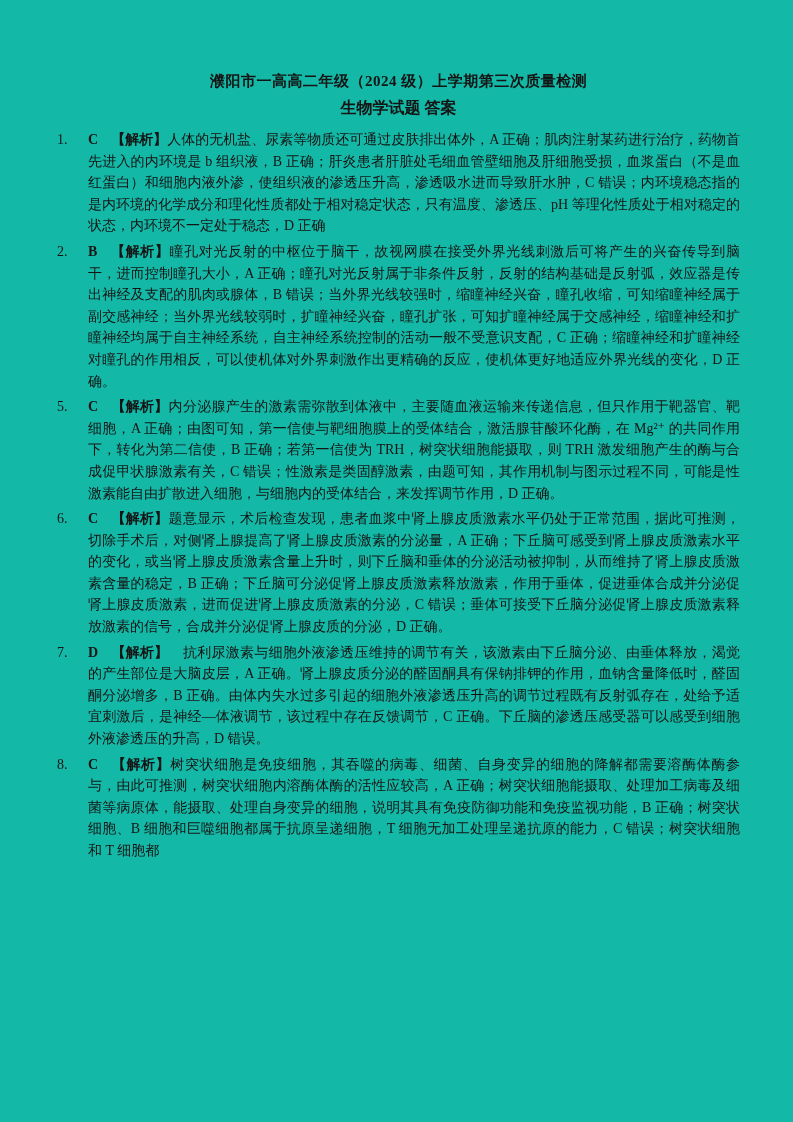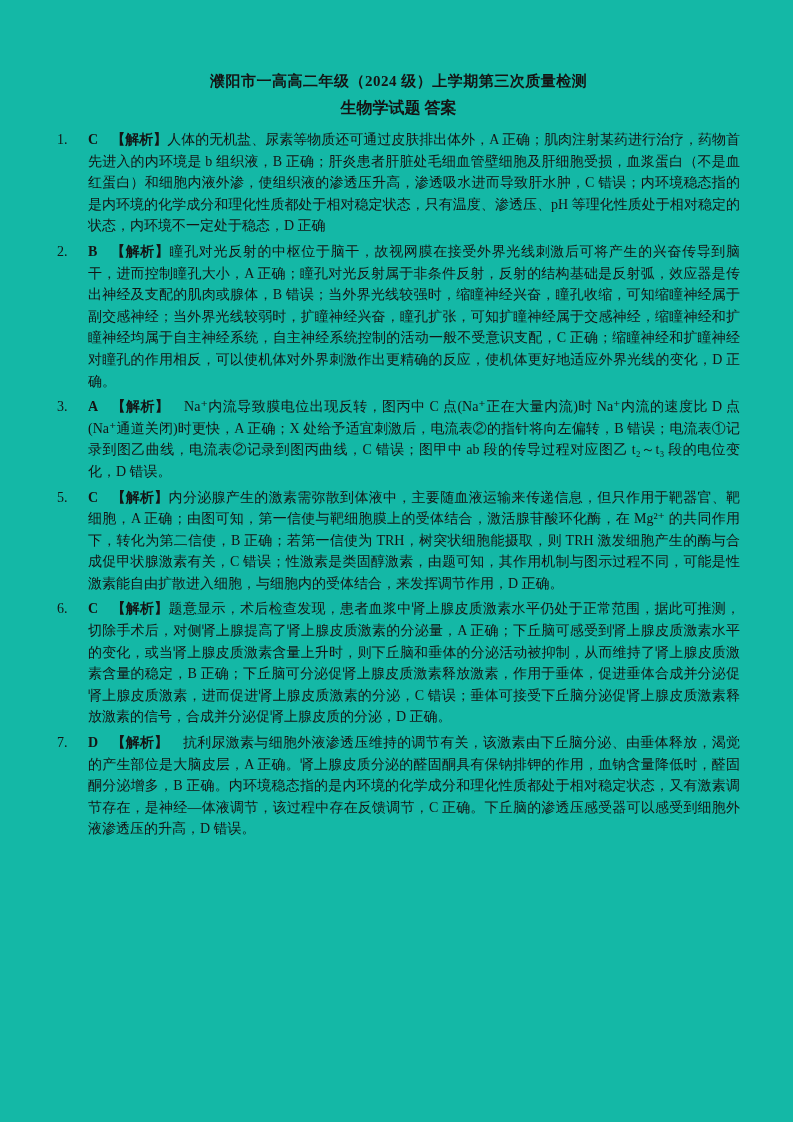--- a/index.html
+++ b/index.html
@@ -54,24 +54,24 @@
 
 <div class="page">
   <div class="title">濮阳市一高高二年级（2024 级）上学期第三次质量检测</div>
   <div class="subtitle">生物学试题 答案</div>
   <div class="items">
 
     <div class="item"><span class="num">1.</span><span class="ans">C</span><span class="label">【解析】</span><span class="text">人体的无机盐、尿素等物质还可通过皮肤排出体外，A 正确；肌肉注射某药进行治疗，药物首先进入的内环境是 b 组织液，B 正确；肝炎患者肝脏处毛细血管壁细胞及肝细胞受损，血浆蛋白（不是血红蛋白）和细胞内液外渗，使组织液的渗透压升高，渗透吸水进而导致肝水肿，C 错误；内环境稳态指的是内环境的化学成分和理化性质都处于相对稳定状态，只有温度、渗透压、pH 等理化性质处于相对稳定的状态，内环境不一定处于稳态，D 正确</span></div>
 
     <div class="item"><span class="num">2.</span><span class="ans">B</span><span class="label">【解析】</span><span class="text">瞳孔对光反射的中枢位于脑干，故视网膜在接受外界光线刺激后可将产生的兴奋传导到脑干，进而控制瞳孔大小，A 正确；瞳孔对光反射属于非条件反射，反射的结构基础是反射弧，效应器是传出神经及支配的肌肉或腺体，B 错误；当外界光线较强时，缩瞳神经兴奋，瞳孔收缩，可知缩瞳神经属于副交感神经；当外界光线较弱时，扩瞳神经兴奋，瞳孔扩张，可知扩瞳神经属于交感神经，缩瞳神经和扩瞳神经均属于自主神经系统，自主神经系统控制的活动一般不受意识支配，C 正确；缩瞳神经和扩瞳神经对瞳孔的作用相反，可以使机体对外界刺激作出更精确的反应，使机体更好地适应外界光线的变化，D 正确。</span></div>
 
-    <div class="item"><span class="num">3.</span><span class="ans">A</span><span class="label">【解析】</span><span class="text">　Na⁺内流导致膜电位出现反转，图丙中 C 点(Na⁺正在大量内流)时 Na⁺内流的速度比 D 点(Na⁺通道关闭)时更快，A 正确；X 处给予适宜刺激后，电流表②的指针将向左偏转，B 错误；电流表①记录到图乙曲线，电流表②记录到图丙曲线，C 错误；图甲中 ab 段的传导过程对应图乙 t₂～t₃ 段的电位变化，D 错误。</span></div>
 
 
     <div class="item"><span class="num">5.</span><span class="ans">C</span><span class="label">【解析】</span><span class="text">内分泌腺产生的激素需弥散到体液中，主要随血液运输来传递信息，但只作用于靶器官、靶细胞，A 正确；由图可知，第一信使与靶细胞膜上的受体结合，激活腺苷酸环化酶，在 Mg²⁺ 的共同作用下，转化为第二信使，B 正确；若第一信使为 TRH，树突状细胞能摄取，则 TRH 激发细胞产生的酶与合成促甲状腺激素有关，C 错误；性激素是类固醇激素，由题可知，其作用机制与图示过程不同，可能是性激素能自由扩散进入细胞，与细胞内的受体结合，来发挥调节作用，D 正确。</span></div>
 
     <div class="item"><span class="num">6.</span><span class="ans">C</span><span class="label">【解析】</span><span class="text">题意显示，术后检查发现，患者血浆中肾上腺皮质激素水平仍处于正常范围，据此可推测，切除手术后，对侧肾上腺提高了肾上腺皮质激素的分泌量，A 正确；下丘脑可感受到肾上腺皮质激素水平的变化，或当肾上腺皮质激素含量上升时，则下丘脑和垂体的分泌活动被抑制，从而维持了肾上腺皮质激素含量的稳定，B 正确；下丘脑可分泌促肾上腺皮质激素释放激素，作用于垂体，促进垂体合成并分泌促肾上腺皮质激素，进而促进肾上腺皮质激素的分泌，C 错误；垂体可接受下丘脑分泌促肾上腺皮质激素释放激素的信号，合成并分泌促肾上腺皮质的分泌，D 正确。</span></div>
 
-    <div class="item"><span class="num">7.</span><span class="ans">D</span><span class="label">【解析】</span><span class="text">　抗利尿激素与细胞外液渗透压维持的调节有关，该激素由下丘脑分泌、由垂体释放，渴觉的产生部位是大脑皮层，A 正确。肾上腺皮质分泌的醛固酮具有保钠排钾的作用，血钠含量降低时，醛固酮分泌增多，B 正确。内环境稳态指的是内环境的化学成分和理化性质都处于相对稳定状态，又有激素调节存在，是神经—体液调节，该过程中存在反馈调节，C 正确。下丘脑的渗透压感受器可以感受到细胞外液渗透压的升高，D 错误。</span></div>
+    <div class="item"><span class="num">7.</span><span class="ans">D</span><span class="label">【解析】</span><span class="text">　抗利尿激素与细胞外液渗透压维持的调节有关，该激素由下丘脑分泌、由垂体释放，渴觉的产生部位是大脑皮层，A 正确。肾上腺皮质分泌的醛固酮具有保钠排钾的作用，血钠含量降低时，醛固酮分泌增多，B 正确。由体内失水过多引起的细胞外液渗透压升高的调节过程既有反射弧存在，处给予适宜刺激后，是神经—体液调节，该过程中存在反馈调节，C 正确。下丘脑的渗透压感受器可以感受到细胞外液渗透压的升高，D 错误。</span></div>
 
+    <div class="item"><span class="num">8.</span><span class="ans">C</span><span class="label">【解析】</span><span class="text">树突状细胞是免疫细胞，其吞噬的病毒、细菌、自身变异的细胞的降解都需要溶酶体酶参与，由此可推测，树突状细胞内溶酶体酶的活性应较高，A 正确；树突状细胞能摄取、处理加工病毒及细菌等病原体，能摄取、处理自身变异的细胞，说明其具有免疫防御功能和免疫监视功能，B 正确；树突状细胞、B 细胞和巨噬细胞都属于抗原呈递细胞，T 细胞无加工处理呈递抗原的能力，C 错误；树突状细胞和 T 细胞都</span></div>
 
   </div>
 </div>
 
 </body></html>

